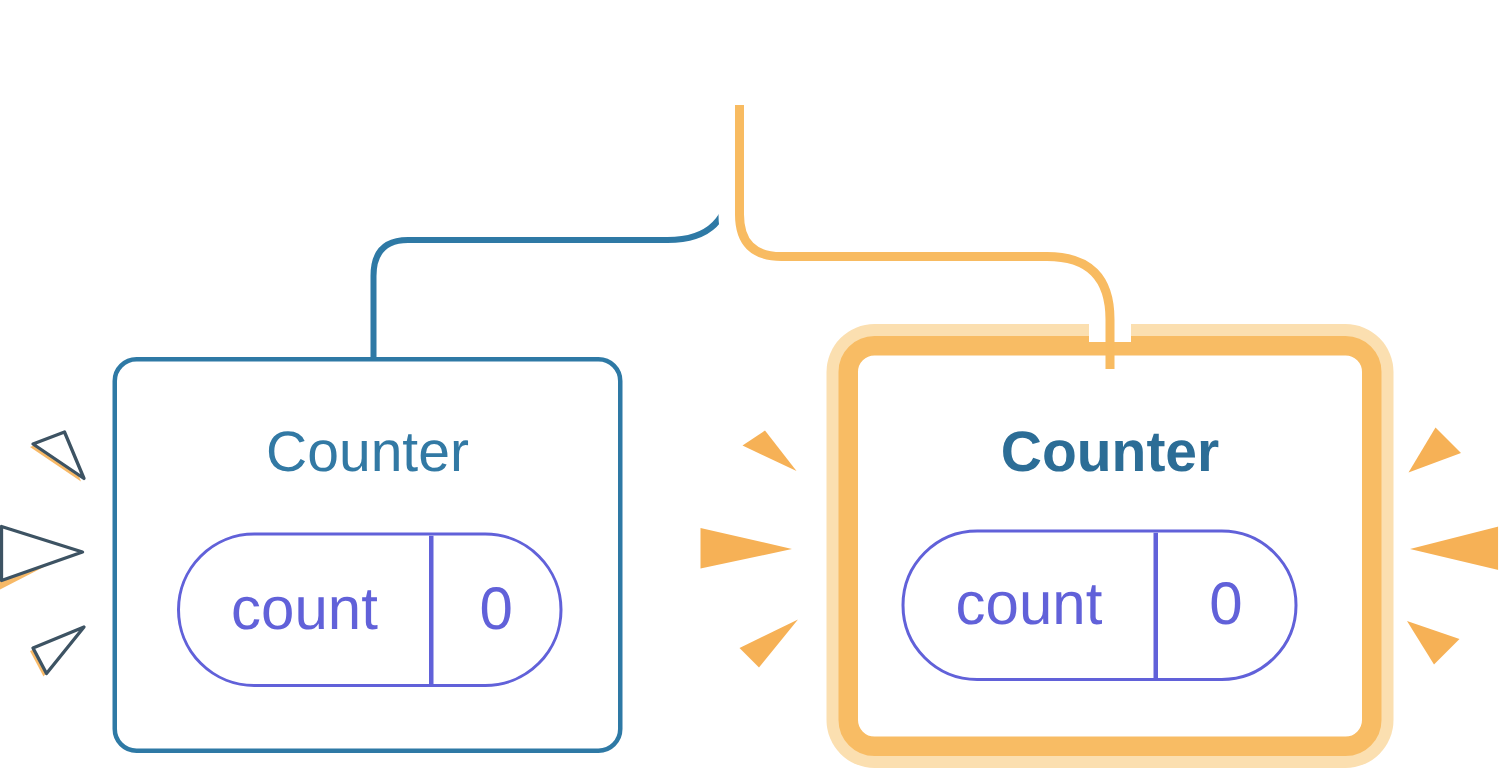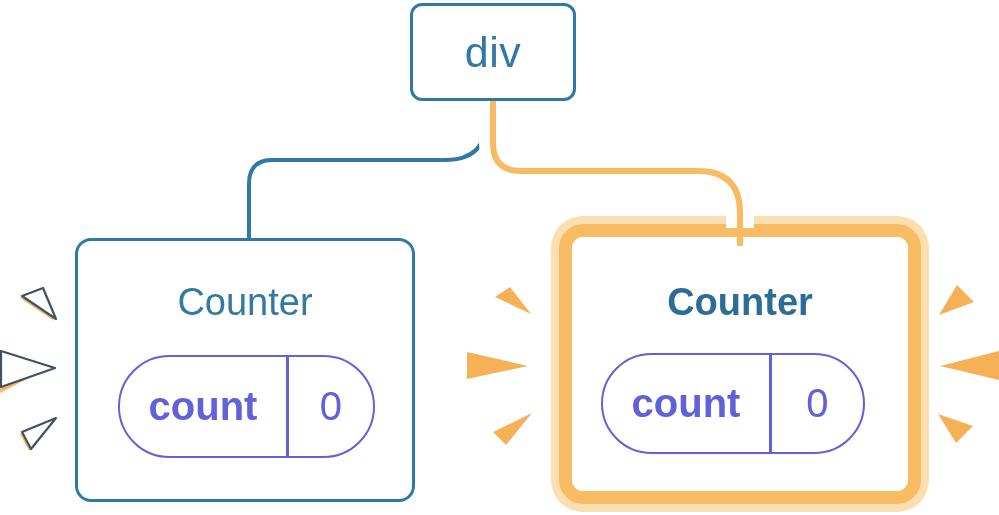--- a/index.html
+++ b/index.html
@@ -39,21 +39,21 @@
   .card-right .card-title{top:44px;font-weight:bold;color:var(--title_blue_bold);}
 
   
   .pill{
     position:absolute;box-sizing:border-box;display:flex;align-items:stretch;
     border:2.5px solid var(--pill_purple);border-radius:60px;overflow:hidden;
     font-size:40px;color:var(--pill_purple);
   }
   .card-left  .pill{left:40px;top:114px;width:257px;height:103px;}
   .card-right .pill{left:29px;top:116px;width:264px;height:101px;}
-  .pill-key{flex:0 0 166px;display:flex;align-items:center;justify-content:center;font-weight:bold;}
+  .pill-key{flex:0 0 166px;display:flex;align-items:center;justify-content:center;}
   .pill-divider{flex:0 0 2.5px;background:var(--pill_purple);}
   .pill-value{flex:1;display:flex;align-items:center;justify-content:center;}
 
   
   .edge-blue{fill:none;stroke:var(--node_blue);stroke-width:4;}
   .edge-casing{fill:none;stroke:#ffffff;stroke-width:28;}
   .edge-orange{fill:none;stroke:var(--connector_orange);stroke-width:6;}
 
   
   .spark-orange{fill:var(--spark_orange);stroke:none;}
@@ -85,23 +85,20 @@
       <span class="pill-divider"></span>
       <span class="pill-value">0</span>
     </div>
   </div>
 
   <svg id="svg-mid" class="layer" viewBox="0 0 999 515">
     <path class="edge-casing" d="M 493 72 V 143 Q 493 171 521 171 H 698 Q 740 171 740 213 V 228"></path>
     <path class="edge-orange" d="M 493 70 V 143 Q 493 171 521 171 H 698 Q 740 171 740 213 V 246"></path>
   </svg>
 
-  <div class="root-node">
-    <span class="label">div</span>
-  </div>
 
   <svg id="svg-sparks" class="layer" viewBox="0 0 999 515">
 
     <g>
       <polygon class="spark-under" points="20,298 41,290 54,321"></polygon>
       <polygon class="spark-white" points="22,296 43,288 56,319"></polygon>
       <polygon class="spark-under" points="0,358 0,393 35,375"></polygon>
       <polygon class="spark-white" points="1,351 1,387 55,368"></polygon>
       <polygon class="spark-under" points="20,434 29,451 54,420"></polygon>
       <polygon class="spark-white" points="22,432 31,449 56,418"></polygon>

